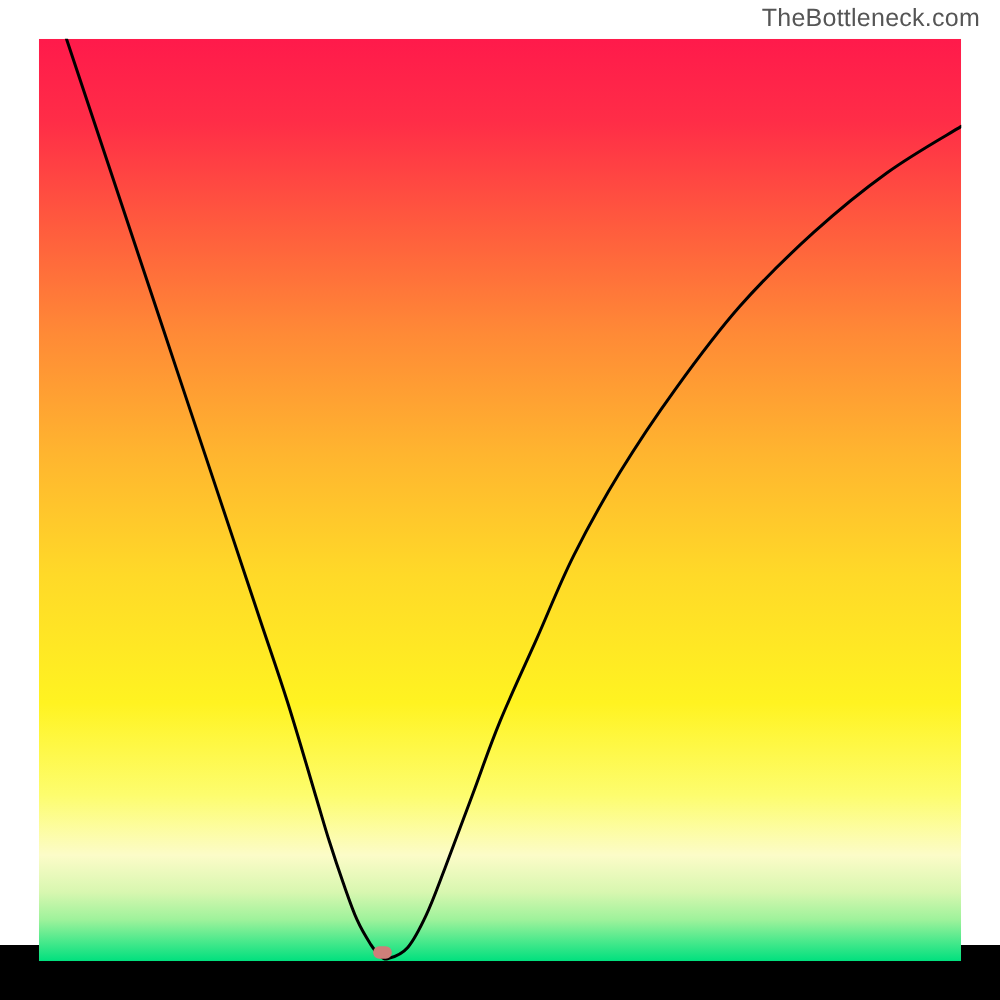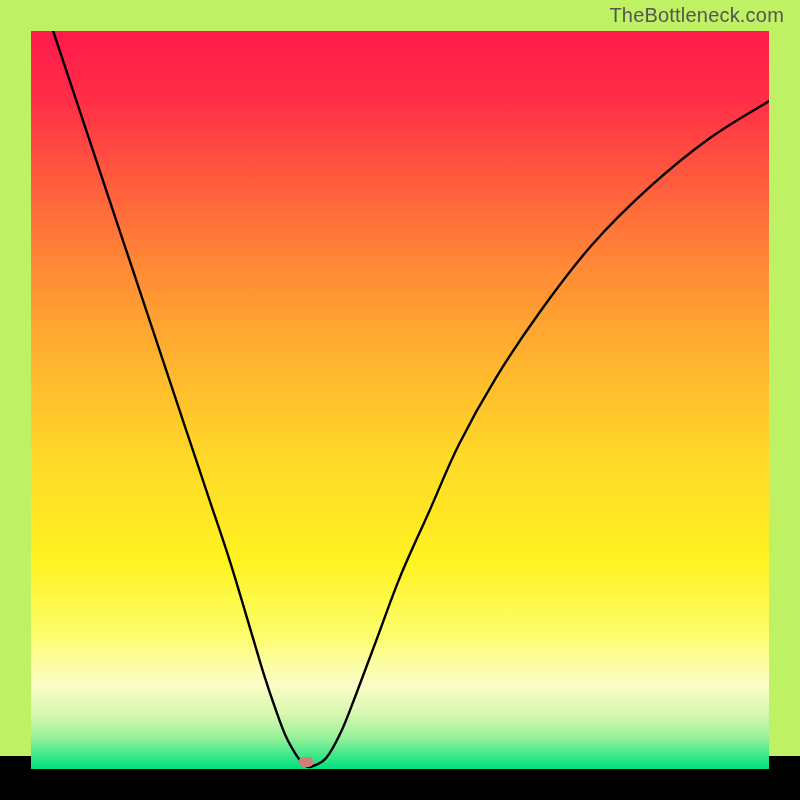--- a/index.html
+++ b/index.html
@@ -9,21 +9,21 @@
     height: 800px;
     overflow: hidden;
     background: #000;
     font-family: Arial, Helvetica, sans-serif;
   }
   .frame {
     position: absolute;
     top: 0; left: 0;
     width: 800px;
     height: 756px;
-    background: #bef264;
+    background: #ffffff;
   }
   .plot {
     position: absolute;
     top: 31px;
     left: 31px;
     width: 738px;
     height: 738px;
     overflow: hidden;
   }
   .watermark {

